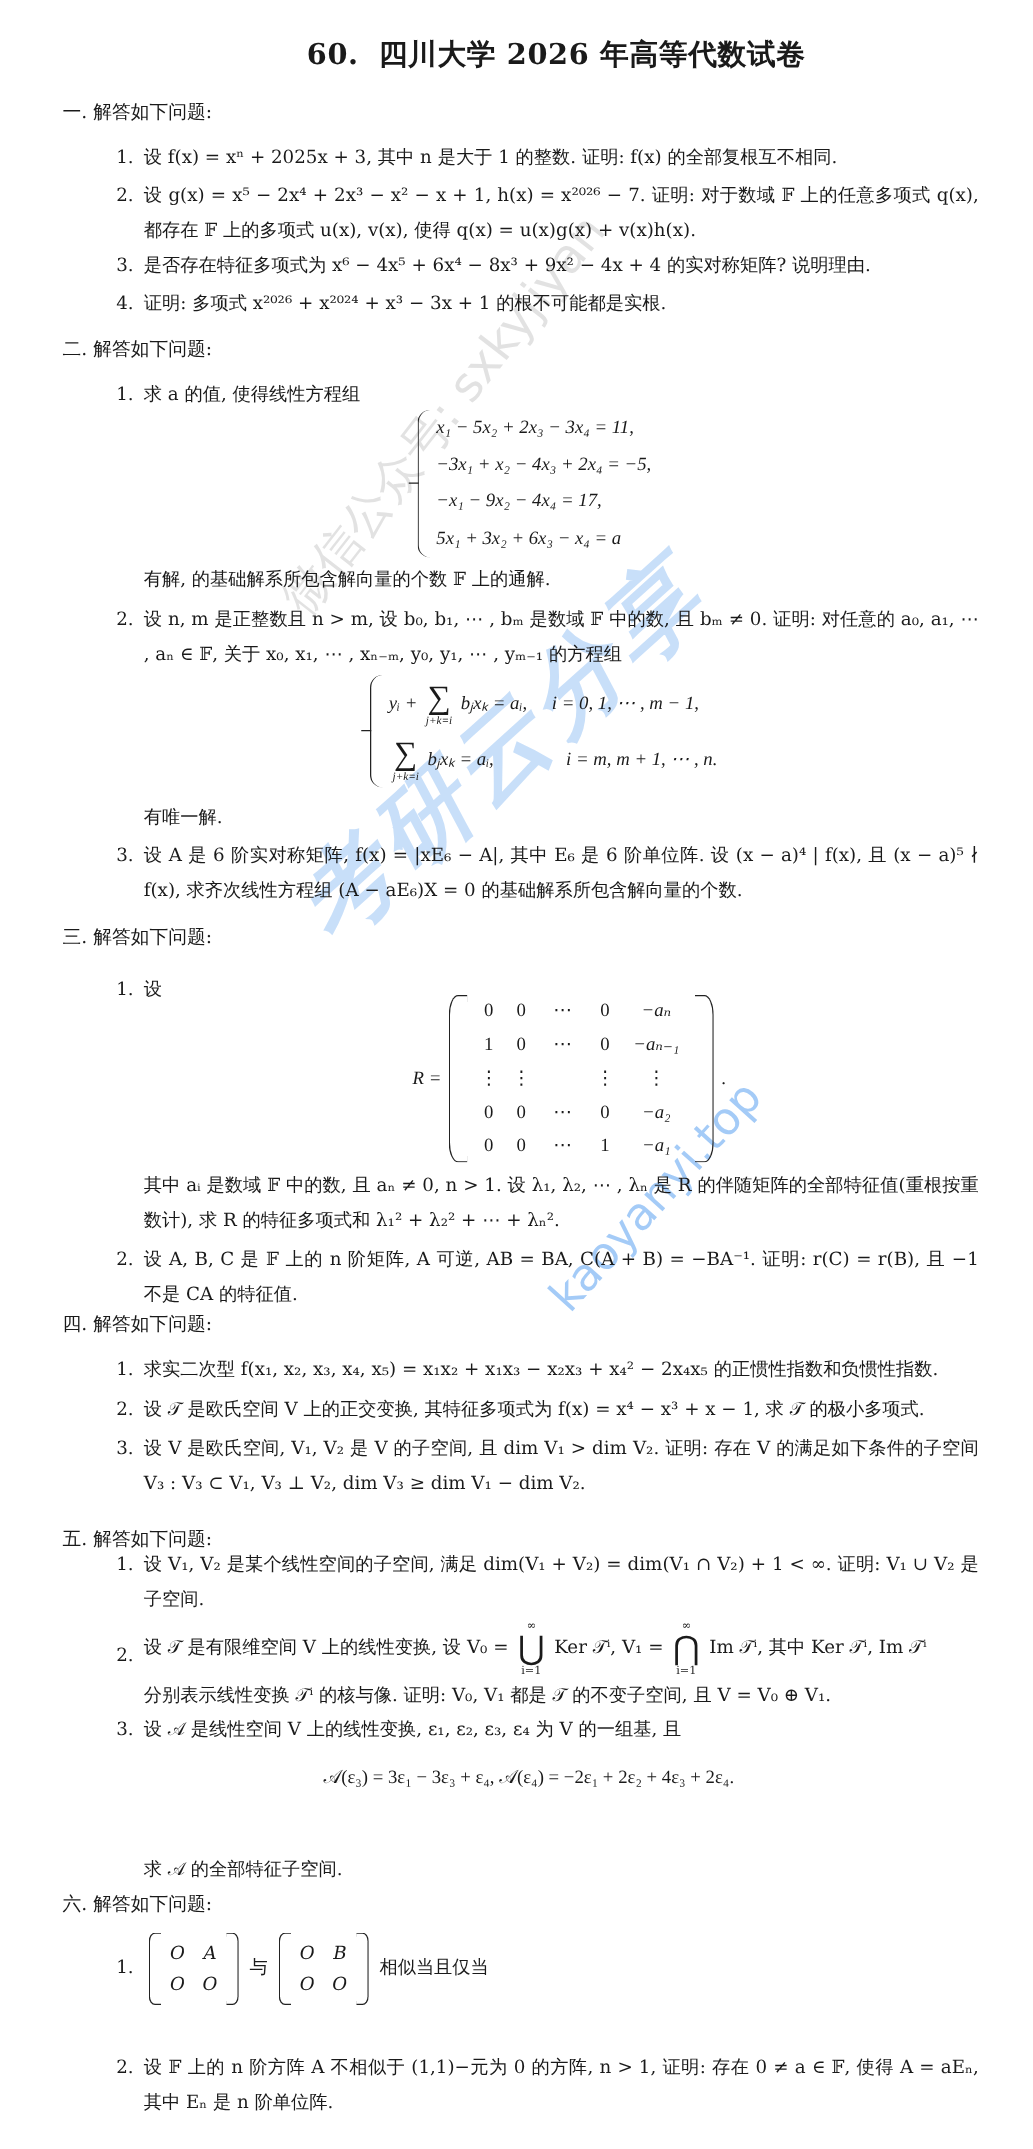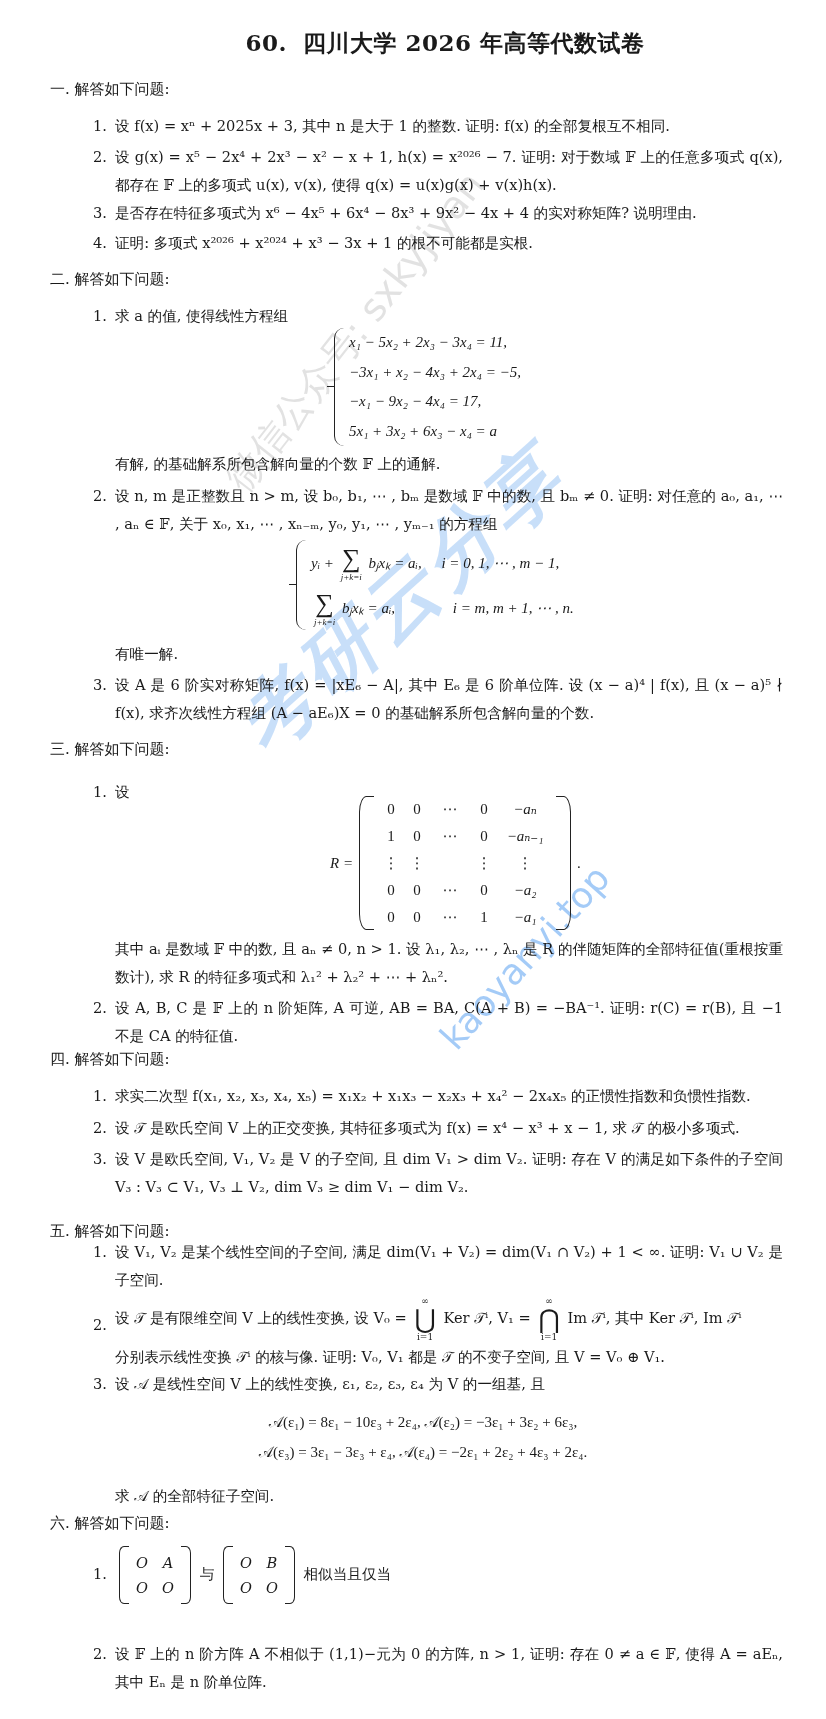--- a/index.html
+++ b/index.html
@@ -239,21 +239,20 @@
       </span>
     <span>Im 𝒯ⁱ, 其中 Ker 𝒯ⁱ, Im 𝒯ⁱ</span>
     <div>分别表示线性变换 𝒯ⁱ 的核与像. 证明: V₀, V₁ 都是 𝒯 的不变子空间, 且 V = V₀ ⊕ V₁.</div>
   </div>
 </div>
 <div class="q" style="top:1370px">
   <span class="n">3.</span>
   <div class="body">设 𝒜 是线性空间 V 上的线性变换, ε₁, ε₂, ε₃, ε₄ 为 V 的一组基, 且</div>
 </div>
 <div style="position:absolute; left:0; width:826px; top:1407px; text-align:center; font-family:'Liberation Serif', serif; font-size:15px; line-height:30px; padding-left:20px; box-sizing:border-box;">
-  <div>𝒜(ε₁) = 8ε₁ − 10ε₃ + 2ε₄, 𝒜(ε₂) = −3ε₁ + 3ε₂ + 6ε₃,</div>
   <div>𝒜(ε₃) = 3ε₁ − 3ε₃ + ε₄, 𝒜(ε₄) = −2ε₁ + 2ε₂ + 4ε₃ + 2ε₄.</div>
 </div>
 <div class="q" style="top:1482px">
   <div class="body">求 𝒜 的全部特征子空间.</div>
 </div>
 
 <div class="section" style="top:1514px">六. 解答如下问题:</div>
 <div class="q" style="top:1546px; line-height:56px;">
   <span class="n">1.</span>
   <div class="body">

